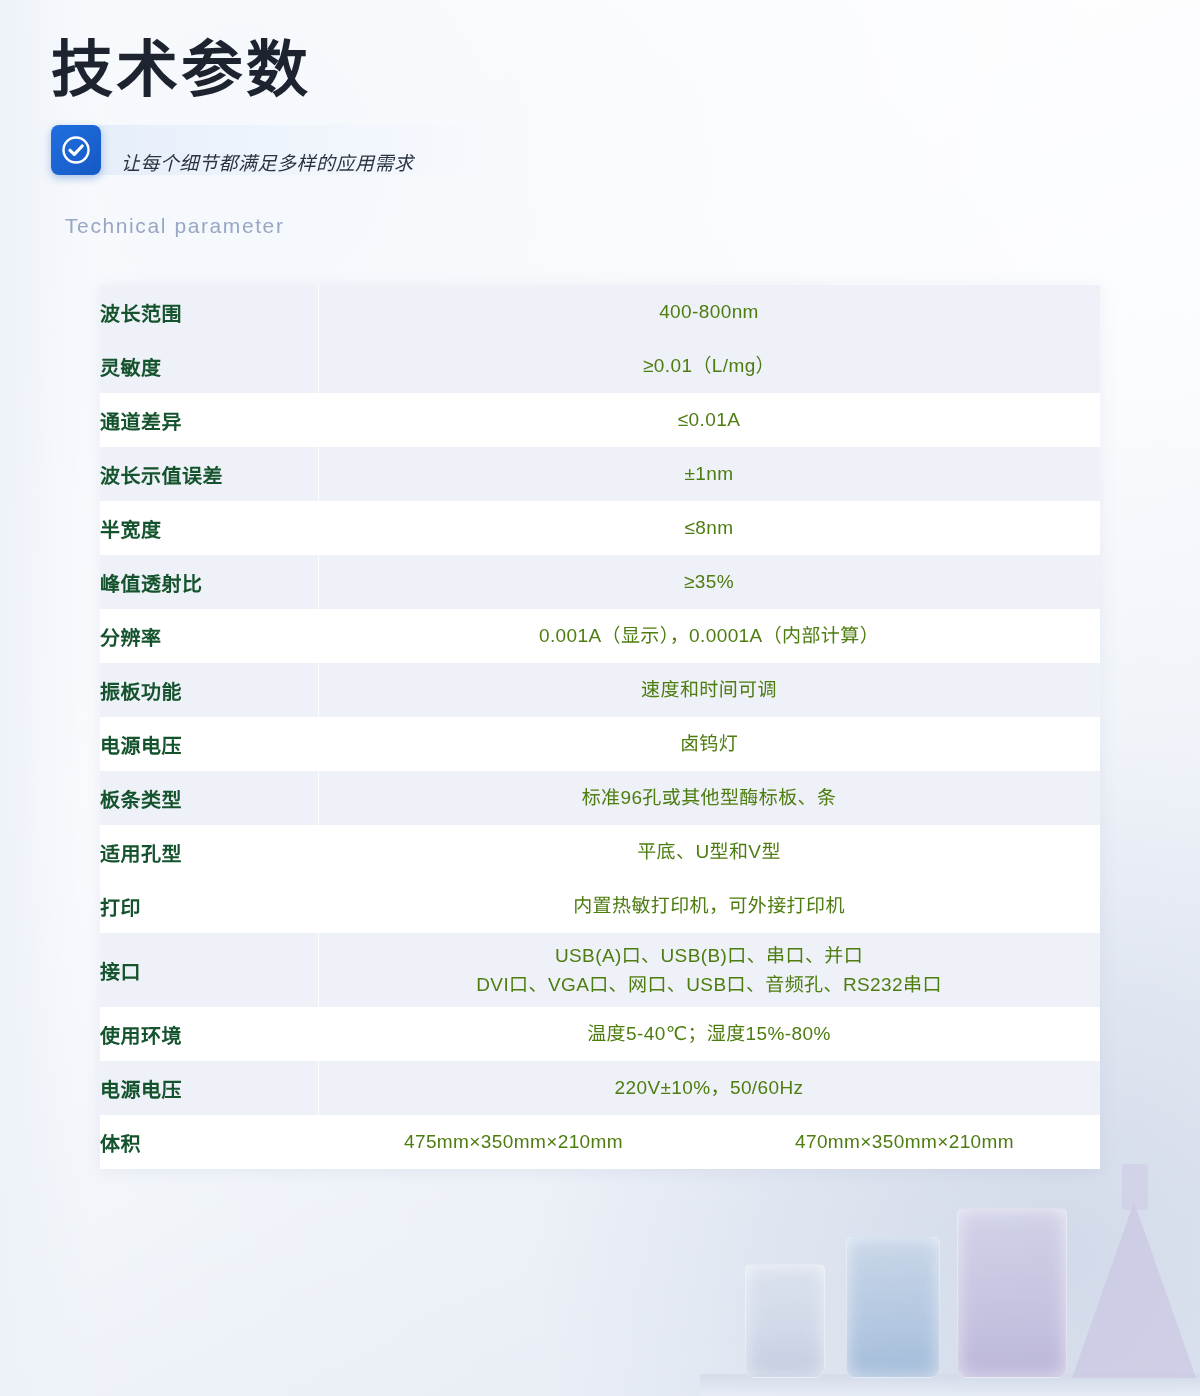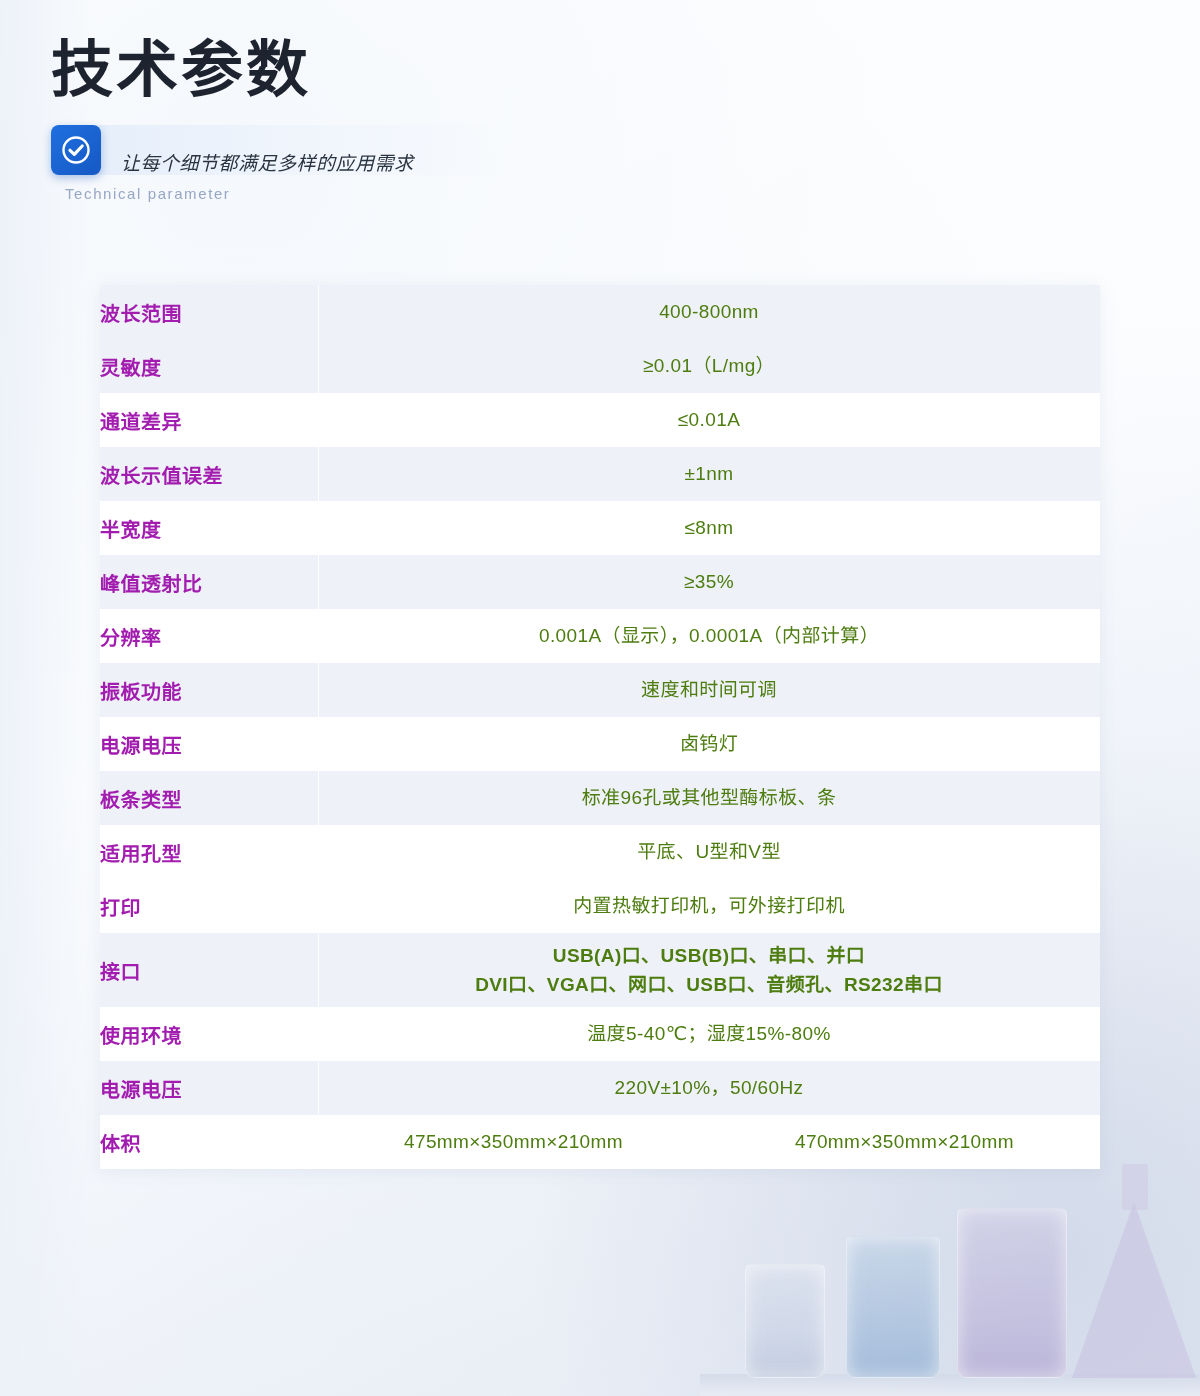--- a/index.html
+++ b/index.html
@@ -105,23 +105,23 @@
     box-shadow: 0 3px 8px rgba(24,90,190,0.35);
   }
   .check-badge svg { display: block; }
   .sub-text {
     font-size: 19px;
     color: #2a3440;
     margin-left: 20px;
     letter-spacing: 0.5px;
   }
   .title-en {
-    margin-top: 10px;
+    margin-top: 39px;
     margin-left: 14px;
-    font-size: 15px;
+    font-size: 21px;
     letter-spacing: 1.6px;
     color: #97a7c4;
   }
 
   
   .table-card {
     position: absolute;
     left: 100px;
     top: 285px;
     width: 1000px;
@@ -137,39 +137,39 @@
   table.spec tr.even > * { background: #ffffff; }
   table.spec th, table.spec td {
     border: none;
     padding: 0;
   }
   th.label {
     width: 218px;
     text-align: left;
     font-size: 20px;
     font-weight: bold;
-    color: #a21caf;
+    color: #14532d;
     padding: 0 0 0 28px;
     height: 54px;
     vertical-align: middle;
     letter-spacing: 0.5px;
   }
   td.value {
     text-align: center;
     font-size: 19px;
     color: #4d7c0f;
     height: 54px;
     vertical-align: middle;
     line-height: 1.55;
     padding: 6px 10px;
     letter-spacing: 0.4px;
   }
   td.value.tall { height: 74px; }
   td.half { width: 391px; }
-  .sep { display: block; font-weight: bold; }
+  .sep { display: block; }
 
   
   .table-card::after {
     content: "";
     position: absolute;
     left: 218px;
     top: 0;
     bottom: 0;
     width: 1px;
     background: rgba(255,255,255,0.9);

